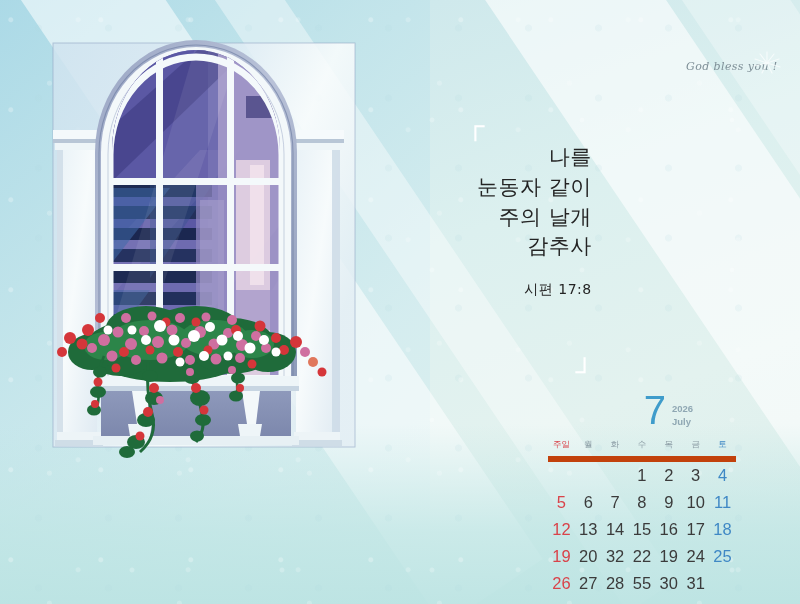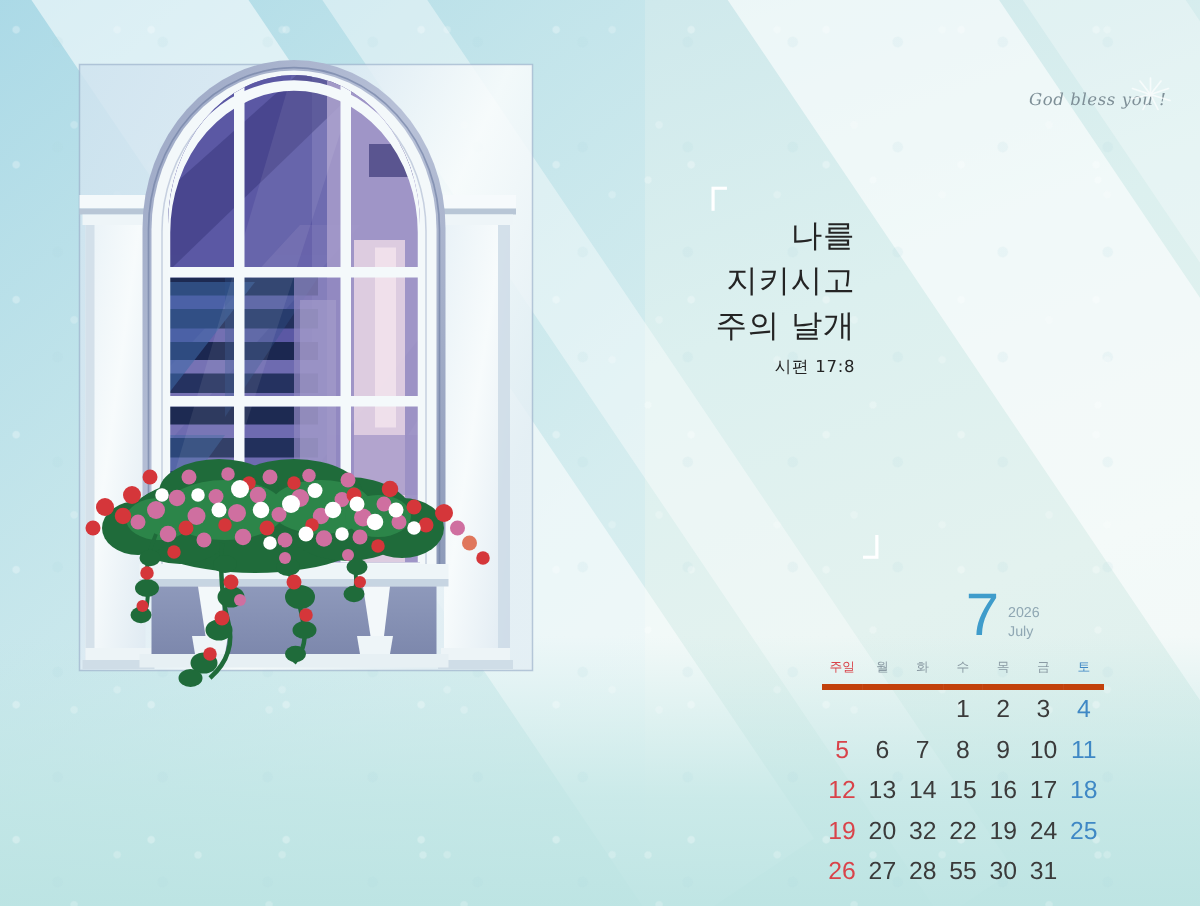--- a/index.html
+++ b/index.html
@@ -121,23 +121,23 @@
     font-weight: 400;
     text-align: right;
   }
   .verse-line {
     font-size: 21px;
     line-height: 1.42;
     letter-spacing: .5px;
     white-space: nowrap;
   }
   .verse-ref {
-    font-size: 11px;
+    font-size: 14px;
     line-height: 1.3;
-    margin-top: 6px;
+    margin-top: 18px;
     letter-spacing: .5px;
     white-space: nowrap;
   }
 
   
   .blessing {
     position: absolute;
     left: 686px;
     top: 60px;
     font-family: "DejaVu Serif", serif;
@@ -178,34 +178,35 @@
     font-family: "Liberation Sans", sans-serif;
   }
   .cal-yearwrap {
     position: absolute;
     left: 124px;
     top: 7px;
     color: #8fa7b3;
     font-size: 9.5px;
     line-height: 1.35;
     font-family: "Liberation Sans", sans-serif;
+    font-weight: bold;
   }
 
   table.cal-grid {
     border-collapse: collapse;
     width: 188px;
     table-layout: fixed;
     font-family: "Liberation Sans", sans-serif;
   }
   table.cal-grid th {
     font-size: 8.5px;
     font-weight: 400;
     color: #8a9aa3;
     padding: 3px 0 5px 0;
-    border-bottom: 4px solid #c2410c;
+    border-bottom: 6px solid #c2410c;
     text-align: center;
   }
   table.cal-grid th.sun { color: #d9434a; }
   table.cal-grid th.sat { color: #3f88c5; }
 
   table.cal-grid td {
     font-size: 16.5px;
     font-weight: 400;
     color: #3b3b3b;
     text-align: center;
@@ -500,22 +501,23 @@
       <line x1="15" y1="13" x2="10" y2="23"></line>
       <line x1="15" y1="13" x2="20" y2="23"></line>
     </g>
   </svg>
 
   <div class="verse">
     <span class="verse-bracket bracket-open">「</span>
 
     <div class="verse-lines">
       <div class="verse-line">나를</div>
-      <div class="verse-line">지키시고</div>
+      <div class="verse-line">눈동자 같이</div>
       <div class="verse-line">주의 날개</div>
+      <div class="verse-line">감추사</div>
       <div class="verse-ref">시편 17:8</div>
     </div>
 
     <span class="verse-bracket bracket-close">」</span>
   </div>
 
   <div class="calendar">
     <div class="cal-head">
       <div class="cal-month">7</div>
       <div class="cal-yearwrap">

